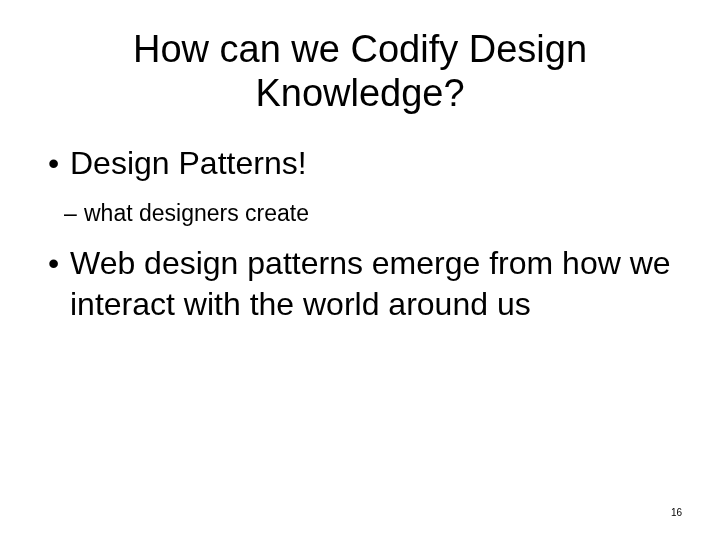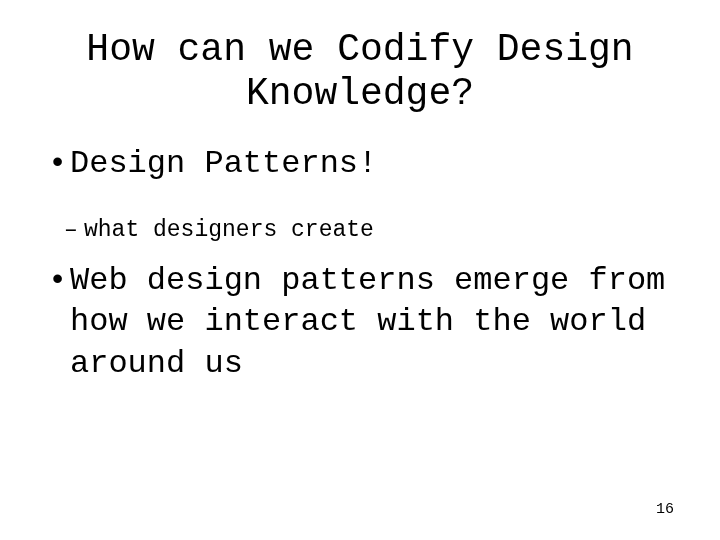--- a/index.html
+++ b/index.html
@@ -1,19 +1,18 @@
 <!DOCTYPE html>
 <html><head>
   <meta charset="utf-8">
   <style>
     * {
       margin: 0;
       padding: 0;
       box-sizing: border-box;
-      font-family: Liberation Mono, monospace;
     }
     body {
       width: 720px;
       height: 540px;
       background: #ffffff;
       font-family: Arial, Helvetica, sans-serif;
       color: #000000;
       position: relative;
       overflow: hidden;
     }
@@ -45,41 +44,41 @@
     }
     .bullet-item::before {
       content: "•";
       position: absolute;
       left: 6px;
       top: 0;
     }
     .sub-list {
       list-style: none;
       padding-left: 22px;
-      margin-top: 31px;
+      margin-top: 14px;
       margin-bottom: 14px;
     }
     .sub-item {
       font-size: 23px;
       line-height: 1.3;
       margin-bottom: 2px;
       position: relative;
       padding-left: 20px;
     }
     .sub-item::before {
       content: "–";
       position: absolute;
       left: 0;
       top: 0;
     }
     .page-number {
       position: absolute;
       bottom: 22px;
-      right: 46px;
-      font-size: 15px;
+      right: 38px;
+      font-size: 10px;
     }
   </style>
 </head>
 <body>
 
 <div class="slide">
   <h1 class="title">How can we Codify Design Knowledge?</h1>
 
   <ul class="bullet-list">
     <li class="bullet-item">Design Patterns!</li>

